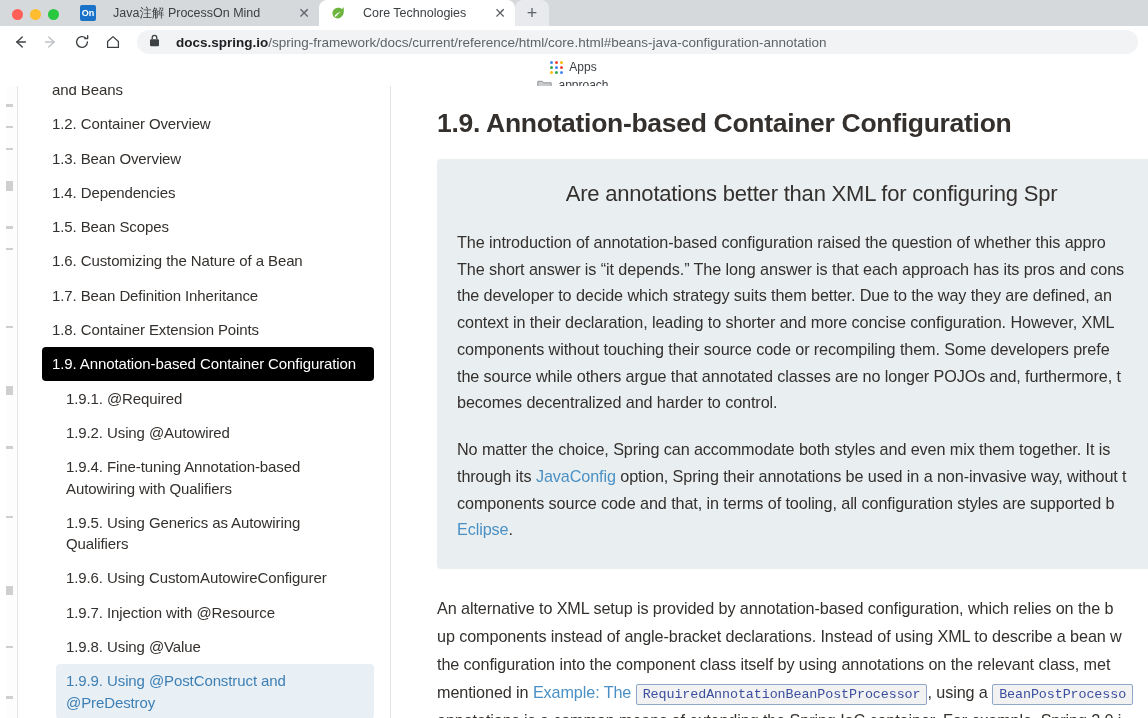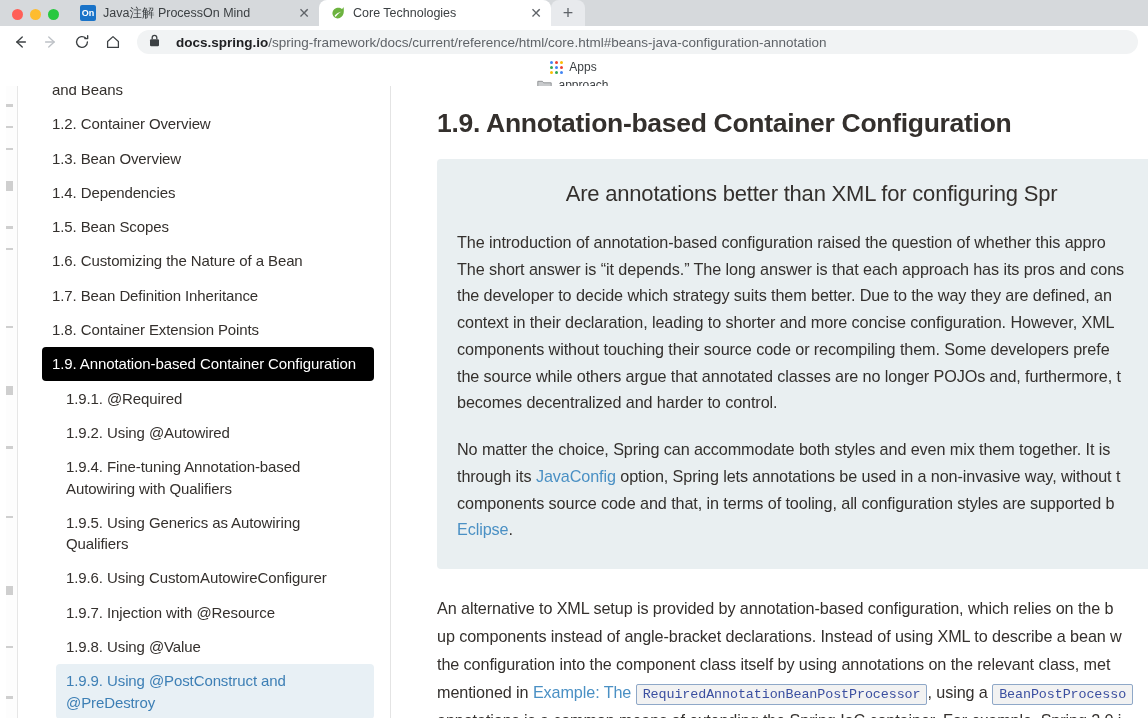--- a/index.html
+++ b/index.html
@@ -24,37 +24,37 @@
   .traffic { display: flex; align-items: center; gap: 7px; padding: 0 10px 6px 4px; }
   .light { width: 11px; height: 11px; border-radius: 50%; }
   .light.red { background: #ff5f57; }
   .light.yellow { background: #febc2e; }
   .light.green { background: #28c840; }
 
   .tab {
     height: 26px;
     display: flex;
     align-items: center;
-    gap: 7px;
+    gap: 17px;
     padding: 0 9px 0 11px;
     border-radius: 8px 8px 0 0;
     font-size: 12.5px;
     color: #3c4043;
     position: relative;
     min-width: 0;
   }
   .tab.inactive { background: #d6d9dc; }
   .tab.active { background: #ffffff; }
   .tab .tab-title {
     white-space: nowrap;
     overflow: hidden;
     text-overflow: ellipsis;
   }
   .tab1 { width: 250px; }
-  .tab2 { width: 232px; }
+  .tab2 { width: 196px; }
   .tab-close {
     font-size: 14px;
     color: #5f6368;
     line-height: 1;
     margin-left: auto;
     padding-left: 10px;
     font-weight: 300;
   }
   .favicon { width: 16px; height: 16px; flex: none; display: block; }
   .fav-on {
@@ -517,21 +517,21 @@
           <span class="nowrapblock" style="display:block">The short answer is “it depends.” The long answer is that each approach has its pros and cons</span>
           <span class="nowrapblock" style="display:block">the developer to decide which strategy suits them better. Due to the way they are defined, an</span>
           <span class="nowrapblock" style="display:block">context in their declaration, leading to shorter and more concise configuration. However, XML</span>
           <span class="nowrapblock" style="display:block">components without touching their source code or recompiling them. Some developers prefe</span>
           <span class="nowrapblock" style="display:block">the source while others argue that annotated classes are no longer POJOs and, furthermore, t</span>
           <span class="nowrapblock" style="display:block">becomes decentralized and harder to control.</span>
         </p>
 
         <p>
           <span class="nowrapblock" style="display:block">No matter the choice, Spring can accommodate both styles and even mix them together. It is </span>
-          <span class="nowrapblock" style="display:block"><span>through its </span><a class="lnk" href="#">JavaConfig</a><span> option, Spring lets annotations be used in a non-invasive way, without t</span></span>
+          <span class="nowrapblock" style="display:block"><span>through its </span><a class="lnk" href="#">JavaConfig</a><span> option, Spring their annotations be used in a non-invasive way, without t</span></span>
           <span class="nowrapblock" style="display:block">components source code and that, in terms of tooling, all configuration styles are supported b</span>
           <span class="nowrapblock" style="display:block"><a class="lnk" href="#">Eclipse</a><span>.</span></span>
         </p>
       </section>
 
       <p class="body-para">
         <span class="nowrapblock" style="display:block">An alternative to XML setup is provided by annotation-based configuration, which relies on the b</span>
         <span class="nowrapblock" style="display:block">up components instead of angle-bracket declarations. Instead of using XML to describe a bean w</span>
         <span class="nowrapblock" style="display:block">the configuration into the component class itself by using annotations on the relevant class, met</span>
         <span class="nowrapblock" style="display:block"><span>mentioned in </span><a class="lnk" href="#">Example: The</a>&nbsp;<code class="cs">RequiredAnnotationBeanPostProcessor</code><span>, using a </span><code class="cs">BeanPostProcesso</code></span>

